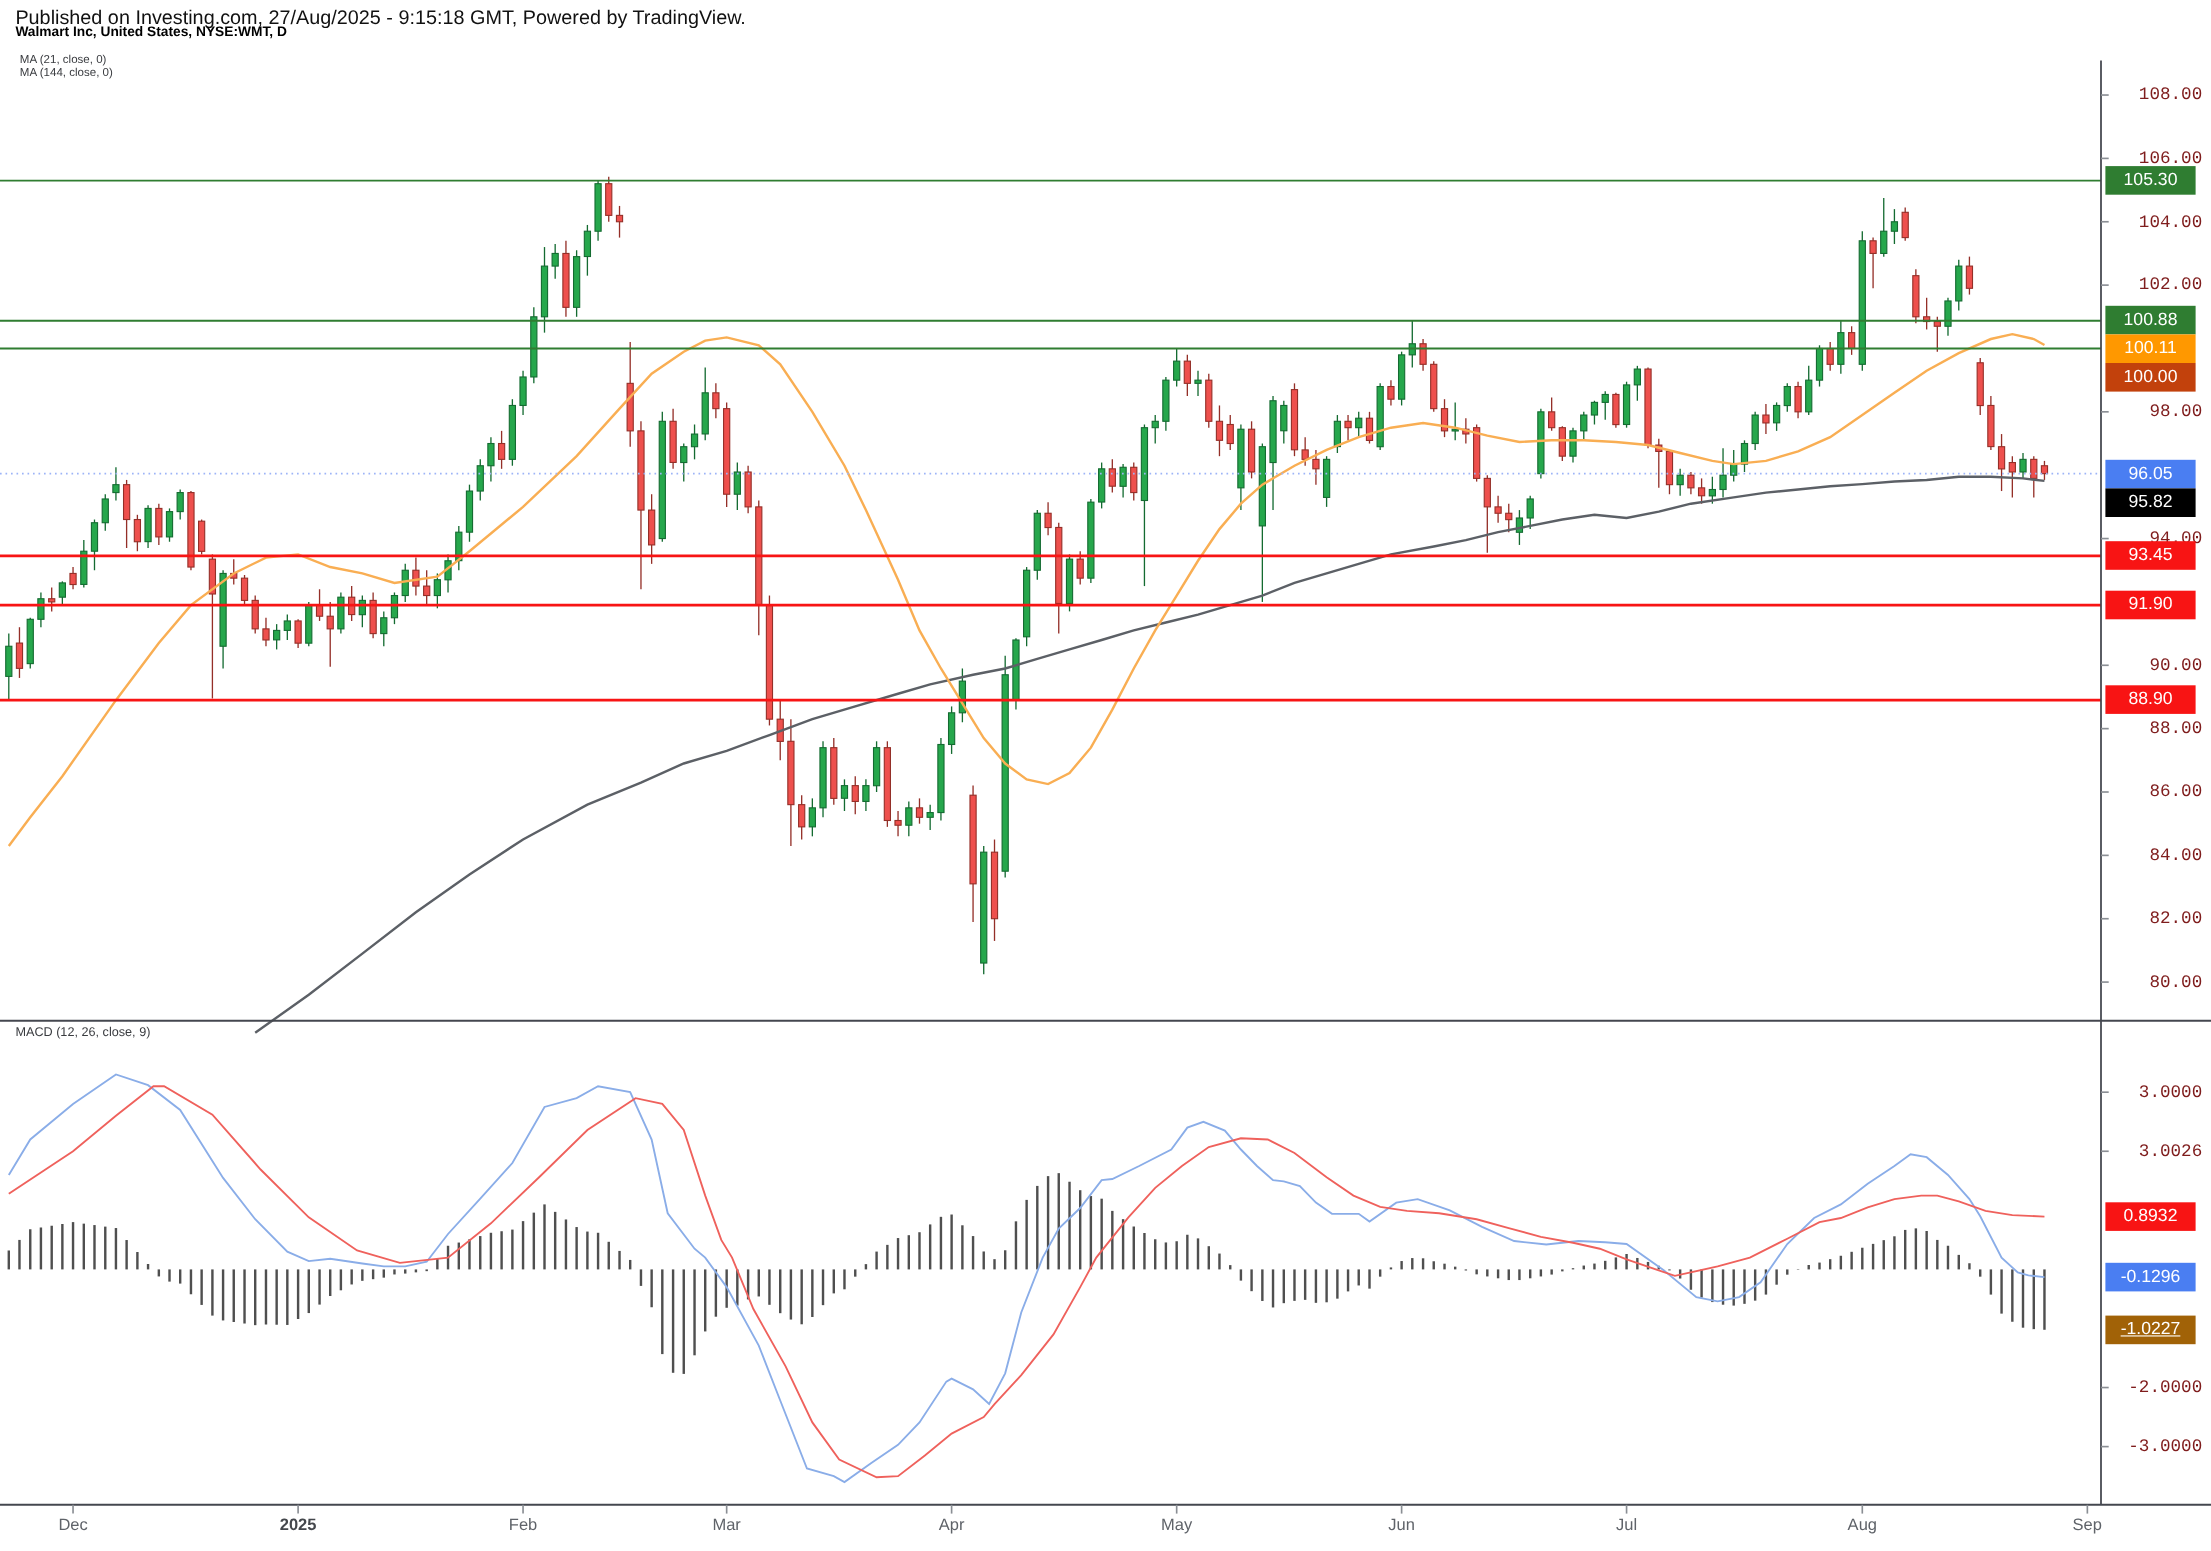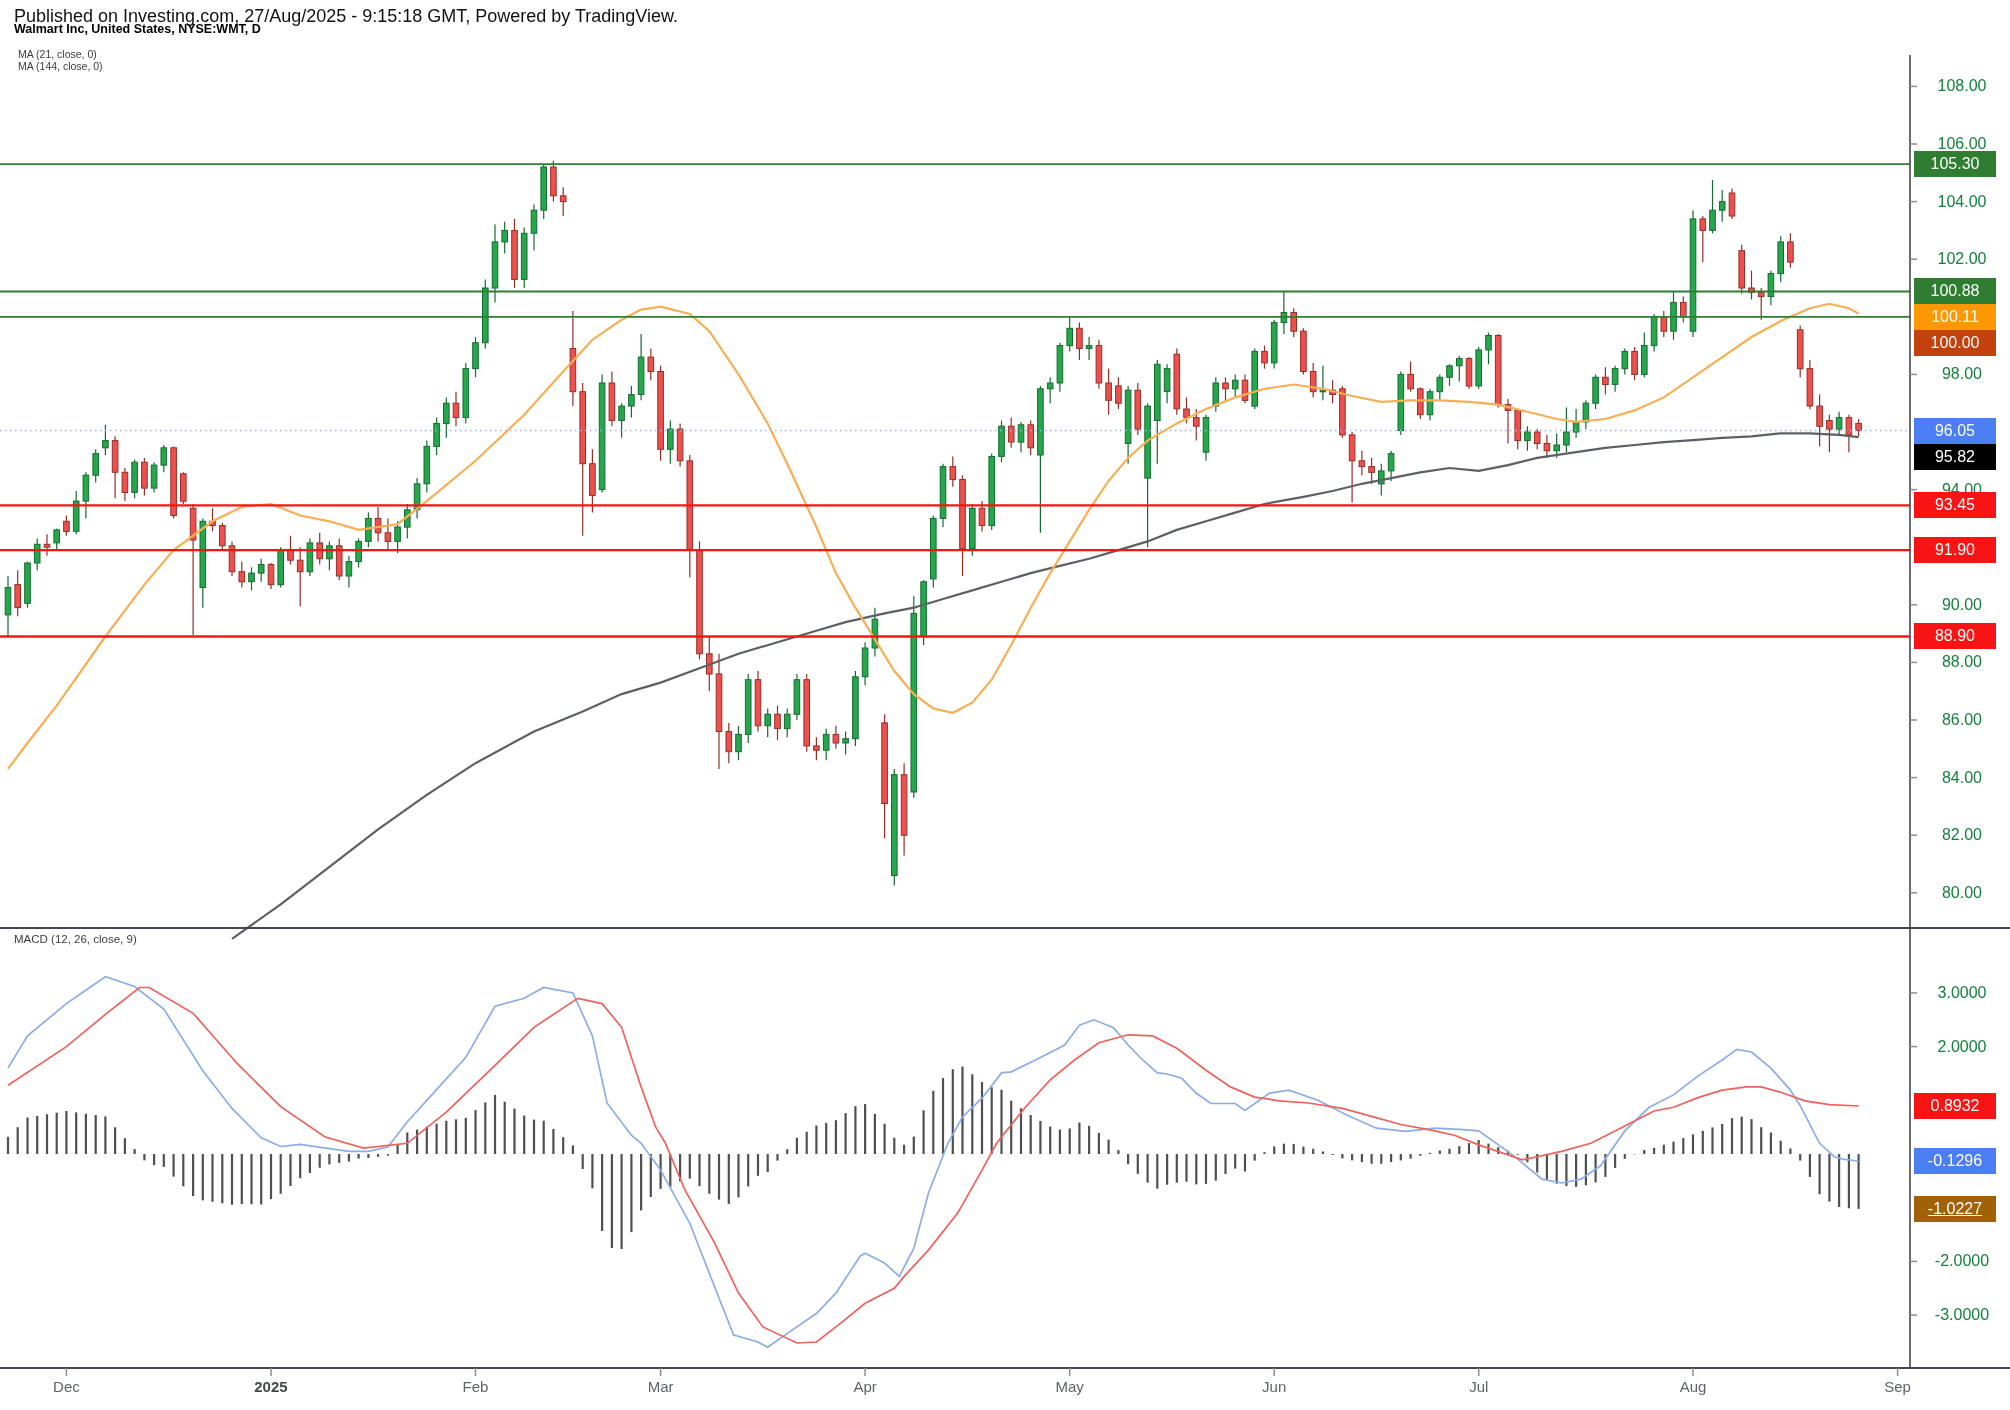--- a/index.html
+++ b/index.html
@@ -4,21 +4,21 @@
 <style>
   html,body{margin:0;padding:0;background:#fff;}
   .stage{position:relative;width:2010px;height:1410px;background:#fff;overflow:hidden;
          font-family:"Liberation Sans","DejaVu Sans",sans-serif;}
   .stage *{box-sizing:border-box;}
   .hdr-pub{position:absolute;left:14px;top:6px;font-size:18px;color:#111;white-space:nowrap;}
   .hdr-sym{position:absolute;left:14px;top:22px;font-size:12.5px;font-weight:bold;color:#000;white-space:nowrap;}
   .ma-leg{position:absolute;left:18px;font-size:10.5px;color:#3a3c40;white-space:nowrap;}
   .macd-leg{position:absolute;left:14px;top:933px;font-size:11.5px;color:#3a3c40;white-space:nowrap;}
   .ax-tick{position:absolute;left:1922px;width:80px;height:20px;line-height:20px;
-           font-size:16px;color:#15803d;text-align:center;}
+           font-size:16px;color:#7f1d1d;text-align:right;font-family:Liberation Mono, monospace;}
   .ax-box{position:absolute;left:1914px;width:82px;height:26px;line-height:26px;
           font-size:16px;color:#fff;text-align:center;}
   .mo-lbl{position:absolute;top:1378px;width:70px;margin-left:-35px;text-align:center;
           font-size:15px;color:#5f6369;}
   .mo-lbl.bold{font-weight:bold;color:#44474c;}
   svg{position:absolute;left:0;top:0;}
 </style>
 </head>
 <body>
 
@@ -652,21 +652,21 @@
       <div class="ax-tick" style="top: 249.2px;">102.00</div>
       <div class="ax-tick" style="top: 364.4px;">98.00</div>
       <div class="ax-tick" style="top: 479.6px;">94.00</div>
       <div class="ax-tick" style="top: 594.8px;">90.00</div>
       <div class="ax-tick" style="top: 652.4px;">88.00</div>
       <div class="ax-tick" style="top: 710px;">86.00</div>
       <div class="ax-tick" style="top: 767.6px;">84.00</div>
       <div class="ax-tick" style="top: 825.2px;">82.00</div>
       <div class="ax-tick" style="top: 882.8px;">80.00</div>
       <div class="ax-tick" style="top: 982.9px;">3.0000</div>
-      <div class="ax-tick" style="top: 1036.6px;">2.0000</div>
+      <div class="ax-tick" style="top: 1036.6px;">3.0026</div>
       <div class="ax-tick" style="top: 1251.4px;">-2.0000</div>
       <div class="ax-tick" style="top: 1305.1px;">-3.0000</div>
       <div class="ax-box" style="top: 151.16px; background: rgb(47, 125, 49);">105.30</div>
       <div class="ax-box" style="top: 278.456px; background: rgb(47, 125, 49);">100.88</div>
       <div class="ax-box" style="top: 304.456px; background: rgb(255, 152, 0);">100.11</div>
       <div class="ax-box" style="top: 330.456px; background: #c2410c;">100.00</div>
       <div class="ax-box" style="top: 417.56px; background: rgb(74, 126, 242);">96.05</div>
       <div class="ax-box" style="top: 443.56px; background: rgb(0, 0, 0);">95.82</div>
       <div class="ax-box" style="top: 492.44px; background: rgb(248, 20, 20);">93.45</div>
       <div class="ax-box" style="top: 537.08px; background: rgb(248, 20, 20);">91.90</div>

